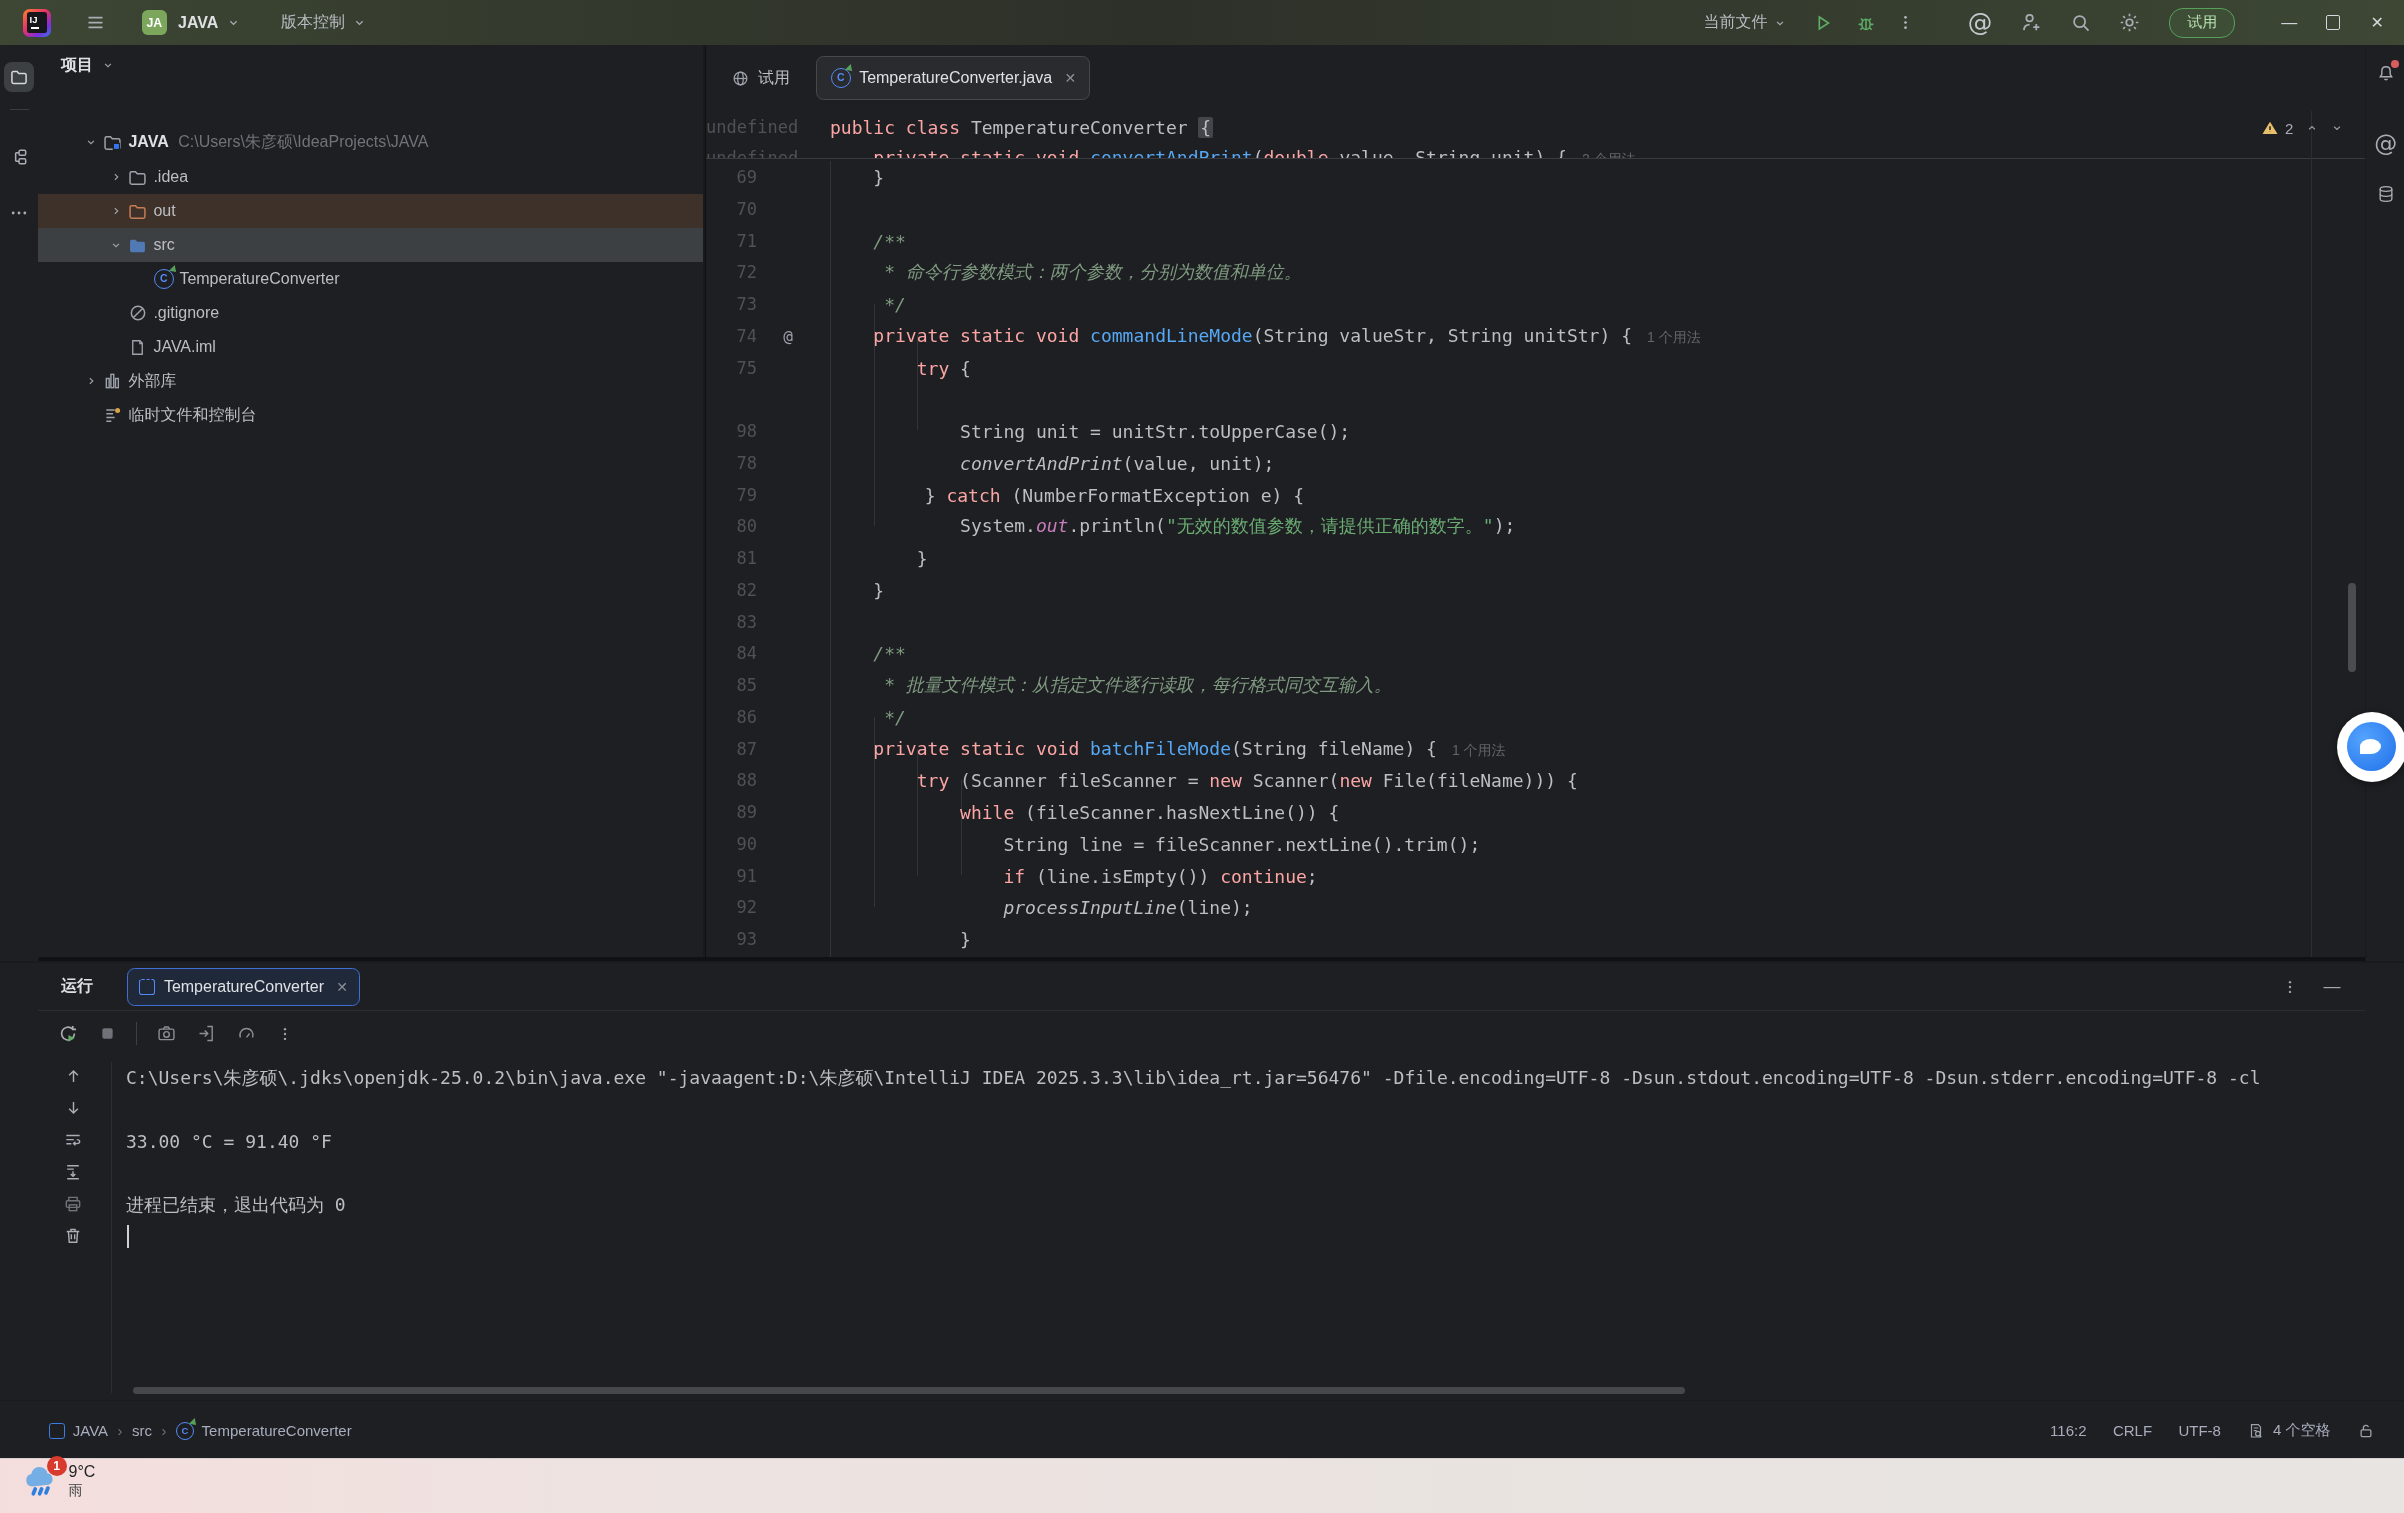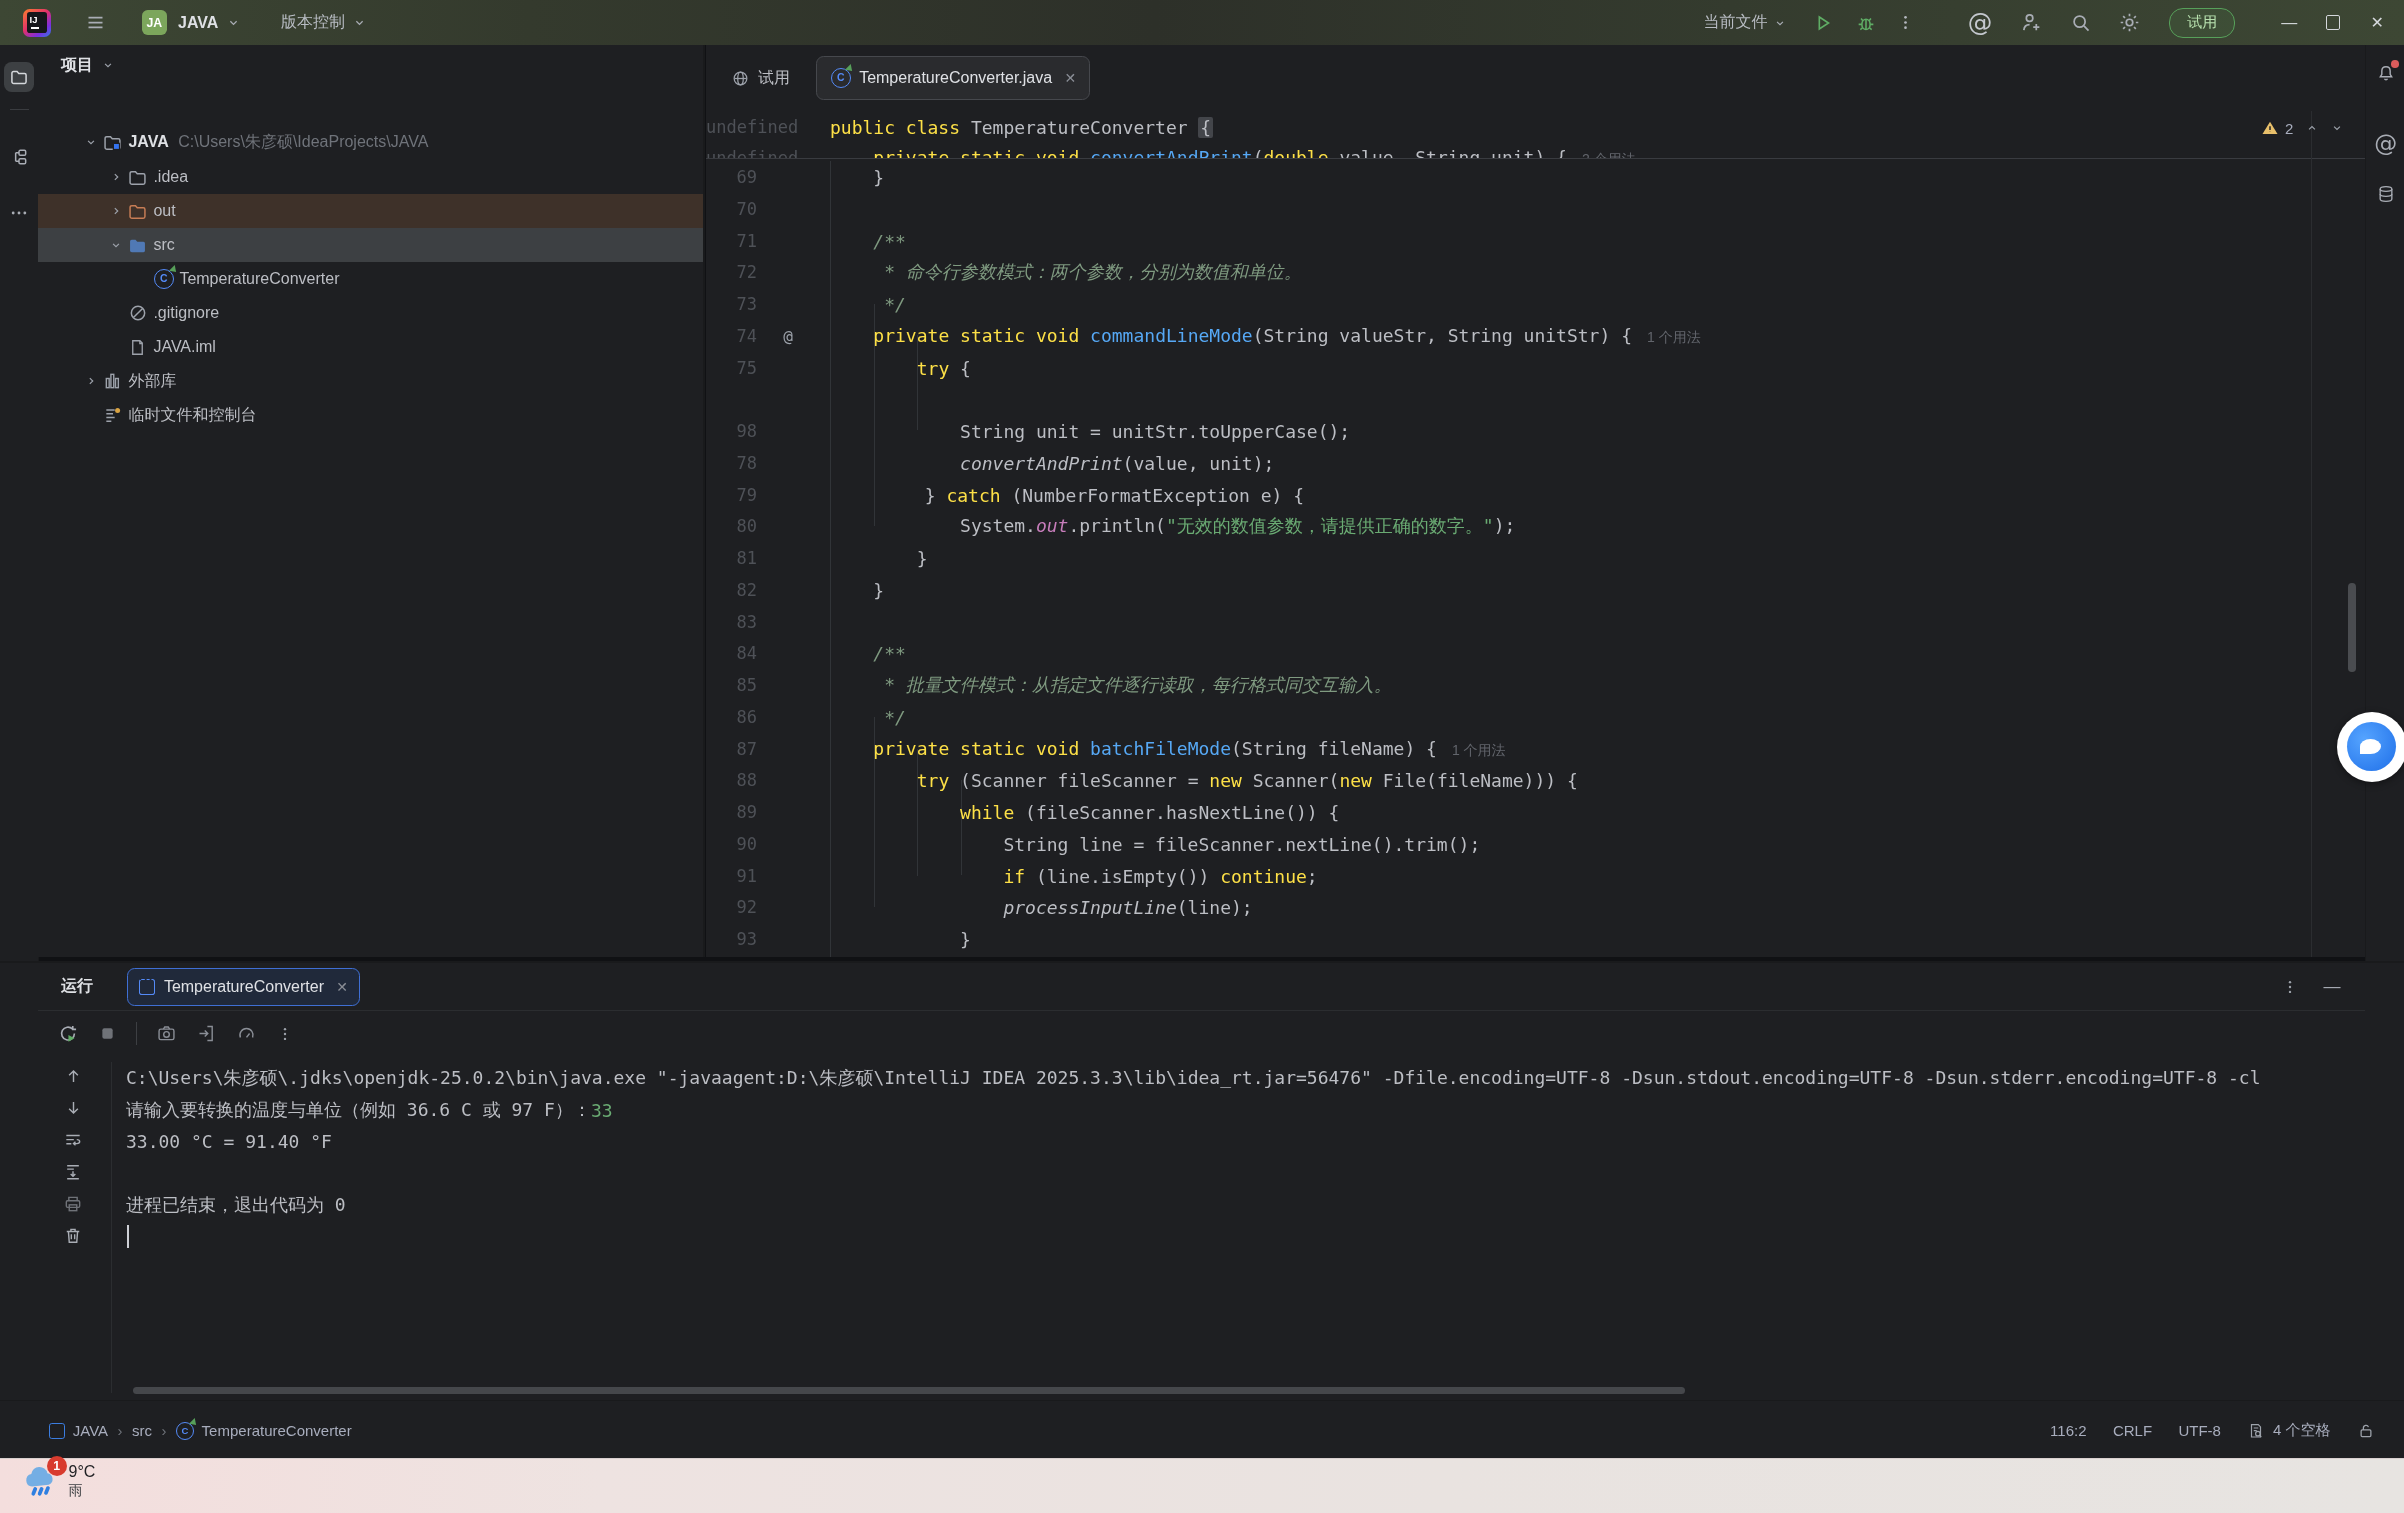--- a/index.html
+++ b/index.html
@@ -67,21 +67,21 @@
   .ed-tab{display:flex;align-items:center;gap:8.5px;color:#bcbec4;font-size:16px;padding:0 13.2px;height:42px;}
   .ed-tab.active{background:#2a2b2e;border:0.9px solid #46484d;border-radius:7.6px;color:#dfe1e5;}
   .tab-close{color:#8a8e96;font-size:14px;margin-left:3.8px}
 
   #code{position:absolute;left:0;top:66px;width:1699px;height:846px;
     font-family:"DejaVu Sans Mono",monospace;font-size:18px;}
   .code-row{position:absolute;left:0;width:1699px;height:32px;display:flex;align-items:center;white-space:pre;}
   .lnum{position:absolute;left:0;width:51px;text-align:right;color:#4e5157;font-size:17px;}
   .gut{position:absolute;left:68px;width:28px;text-align:center;color:#9da2ab;font-size:16px;}
   .ctext{position:absolute;left:124px;white-space:pre;}
-  .tok-kw{color:#fde047}.tok-mdecl{color:#56a8f5}.tok-str{color:#6aab73}
+  .tok-kw{color:#fca5a5}.tok-mdecl{color:#56a8f5}.tok-str{color:#6aab73}
   .tok-cmt{color:#7f9a80;font-style:italic}.tok-fld{color:#c77dbb;font-style:italic}
   .tok-call{font-style:italic}.tok-p{color:#bcbec4}
   .tok-brace{background:#43454a;padding:0 1.9px;border-radius:1.9px}
   .inlay{color:#62656c;font-size:14px;font-family:"Liberation Sans",sans-serif;margin-left:15px;}
   .sticky{background:#1e1f22;}
   .guide{position:absolute;width:0.9px;background:#313438;}
   #wrapguide{position:absolute;left:1605px;top:66px;width:0.9px;height:846px;background:#2b2d30;}
   #warnwidget{position:absolute;right:61px;top:74px;display:flex;align-items:center;gap:11.4px;
     color:#a8adbd;font-size:15px;font-family:"Liberation Sans",sans-serif;}
   #edvscroll{position:absolute;left:1642px;top:538px;width:7.6px;height:89px;border-radius:3.8px;background:#4a4c50;}
@@ -589,21 +589,20 @@
       <svg width="20" height="20" viewBox="0 0 24 24" stroke="currentColor" fill="none" stroke-width="1.7">
             <path d="M4.5 6.5h15M9.5 6V4h5v2M6.5 6.5l1 13h9l1-13"></path>
             <path d="M10 10v6M14 10v6"></path>
           </svg>
         </span>
   </div>
   <div id="consolediv"></div>
 
   <div id="console">
         <div class="con-line" style="top: 0px;"><span>C:\Users\朱彦硕\.jdks\openjdk-25.0.2\bin\java.exe "-javaagent:D:\朱彦硕\IntelliJ IDEA 2025.3.3\lib\idea_rt.jar=56476" -Dfile.encoding=UTF-8 -Dsun.stdout.encoding=UTF-8 -Dsun.stderr.encoding=UTF-8 -cl</span></div>
-        <div class="con-line" style="top: 32px;"><span>请输入要转换的温度与单位（例如 36.6 C 或 97 F）：</span><span class="con-input">33</span></div>
         <div class="con-line" style="top: 63px;"><span>33.00 °C = 91.40 °F</span></div>
         <div class="con-line" style="top: 95px;"><span></span></div>
         <div class="con-line" style="top: 127px;"><span>进程已结束，退出代码为 0</span></div>
         <div id="caret" style="top: 163px;"></div>
       </div>
   <div id="hscroll"></div>
  </div>
 </div>
 
 <div id="statusbar" class="abs">

